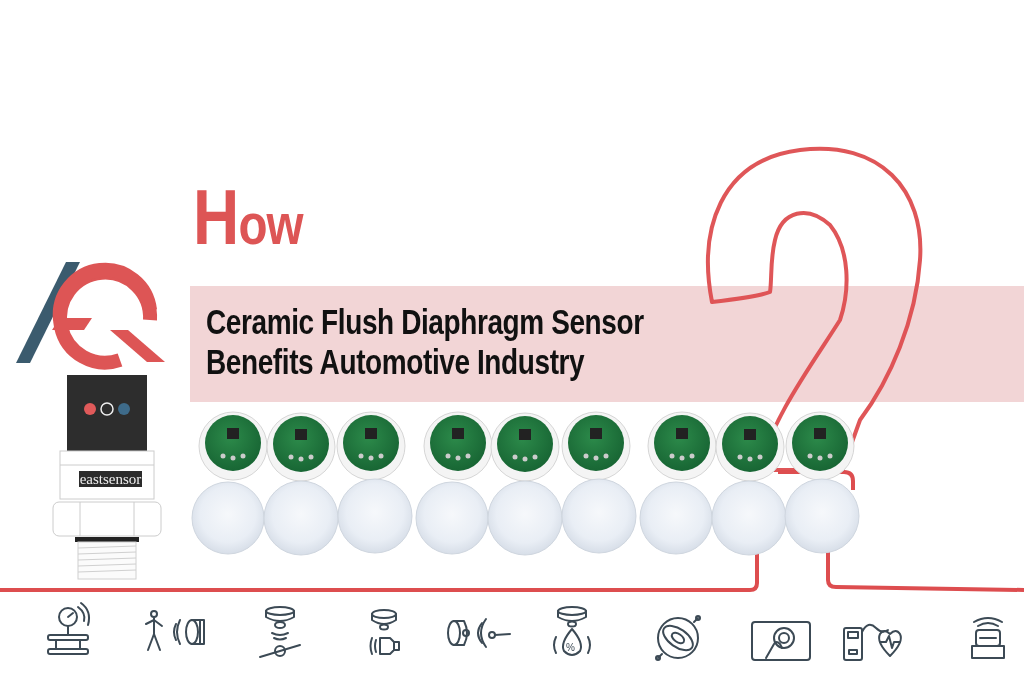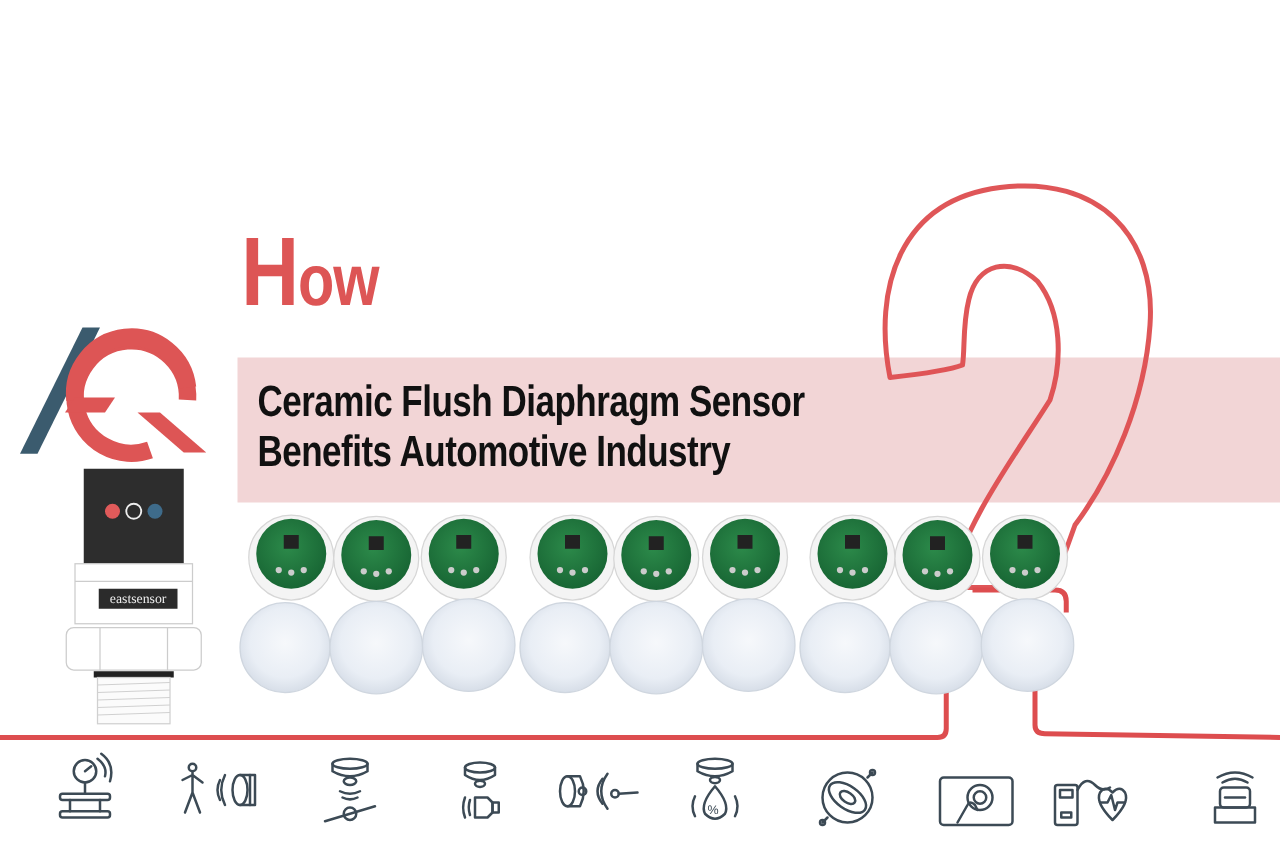--- a/index.html
+++ b/index.html
@@ -4,21 +4,21 @@
 <style>
   html,body{margin:0;padding:0;background:#ffffff;}
   body{width:1024px;height:675px;position:relative;overflow:hidden;font-family:"Liberation Sans",sans-serif;}
   .abs{position:absolute;}
   #band{left:190px;top:286px;width:834px;height:116px;background:#f2d5d6;}
   #how{left:193px;top:178px;font-family:"Liberation Sans",sans-serif;font-weight:bold;color:#dd5555;line-height:1;transform:scaleX(0.82);transform-origin:left top;letter-spacing:-1px;}
   #how .big{font-size:78px;}
   #how .small{font-size:58px;}
   #title{left:206px;top:302px;color:#111;font-weight:bold;font-size:35px;line-height:40px;transform:scaleX(0.80);transform-origin:left top;white-space:nowrap;letter-spacing:-0.5px;}
   #svgmain{left:0;top:0;}
-  #brand{left:79px;top:471px;width:63px;height:16px;background:#2b2b2b;color:#eee;font-family:"Liberation Serif",serif;font-size:11px;line-height:16px;text-align:center;}
+  #brand{left:79px;top:471px;width:63px;height:16px;background:#2b2b2b;color:#eee;font-family:"Liberation Serif",serif;font-size:15px;line-height:16px;text-align:center;}
 </style>
 </head>
 <body>
 
 <div id="band" class="abs"></div>
 
 <svg id="svgmain" class="abs" width="1024" height="675" viewBox="0 0 1024 675">
   <defs>
     <radialGradient id="discGrad" cx="50%" cy="45%" r="55%">
       <stop offset="0%" stop-color="#f6f8fb"></stop>

